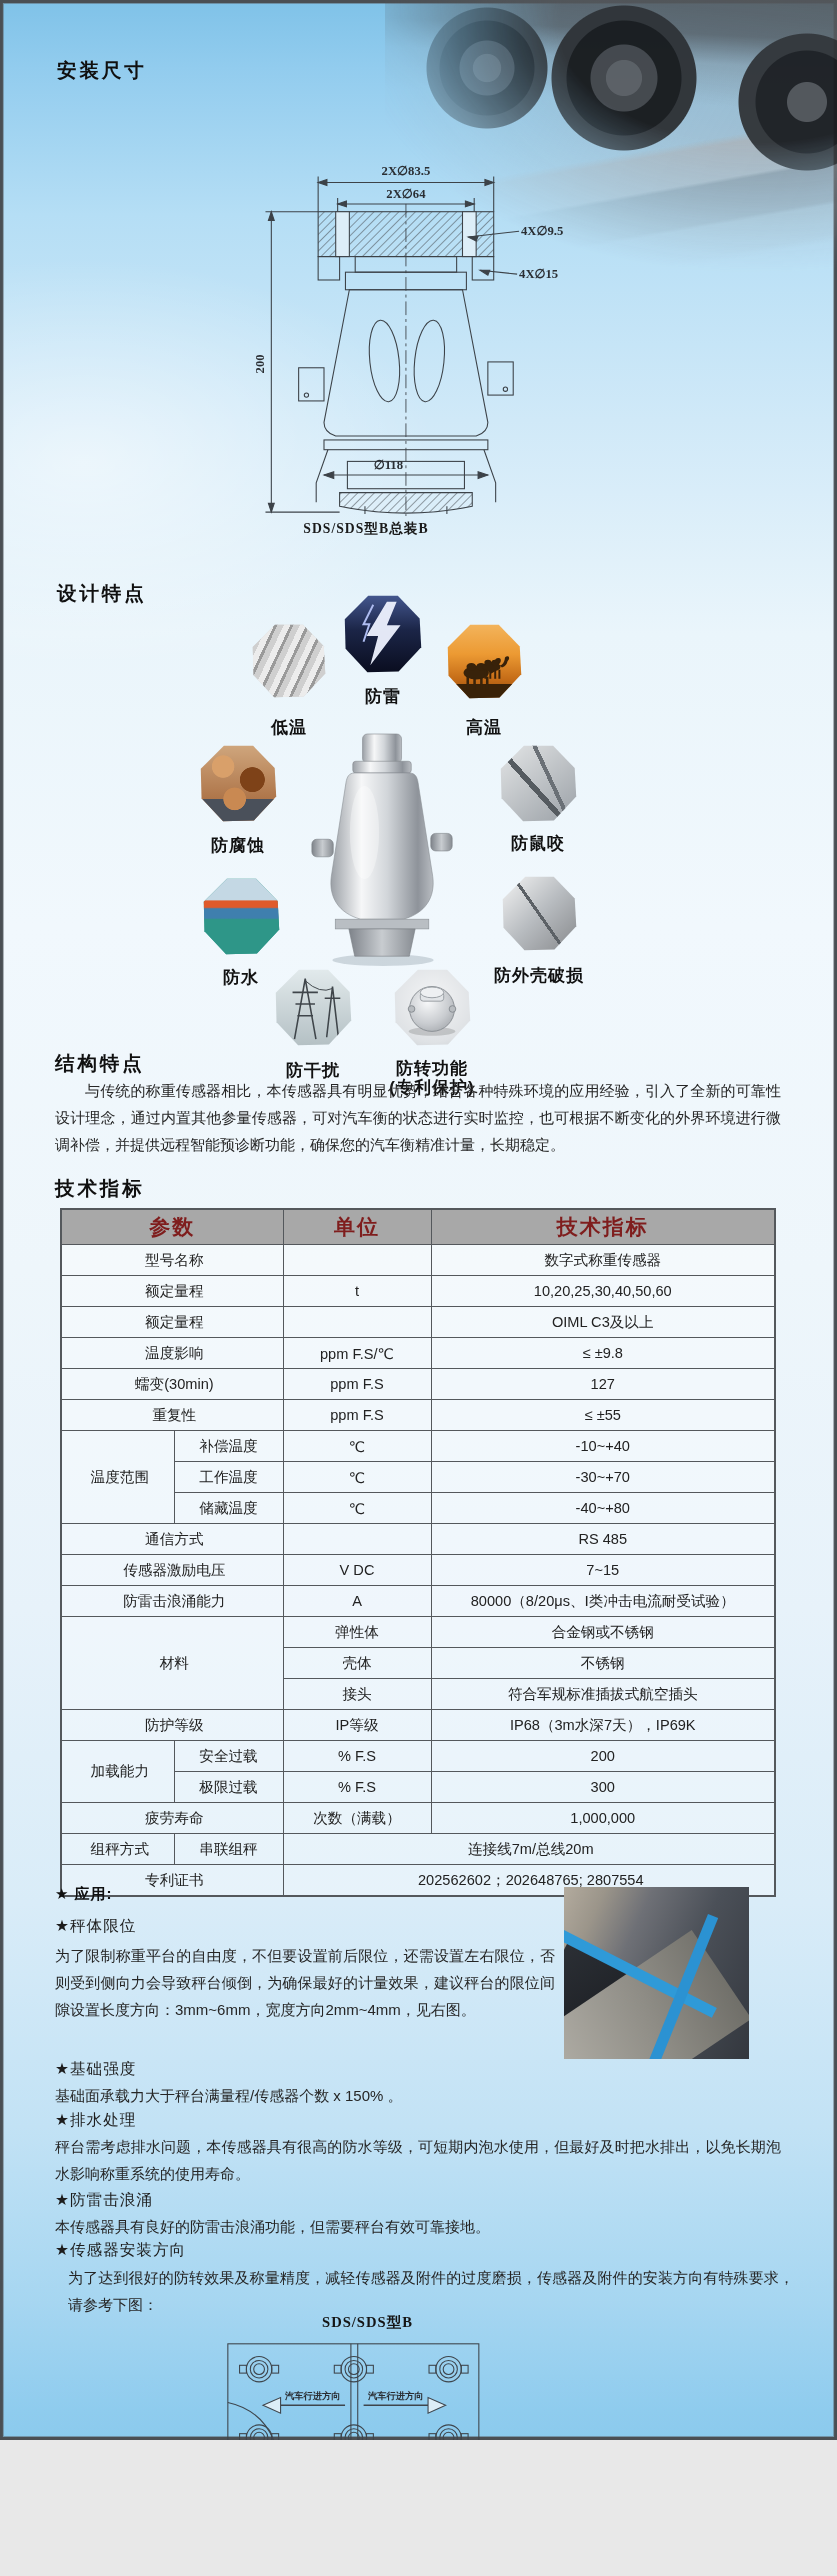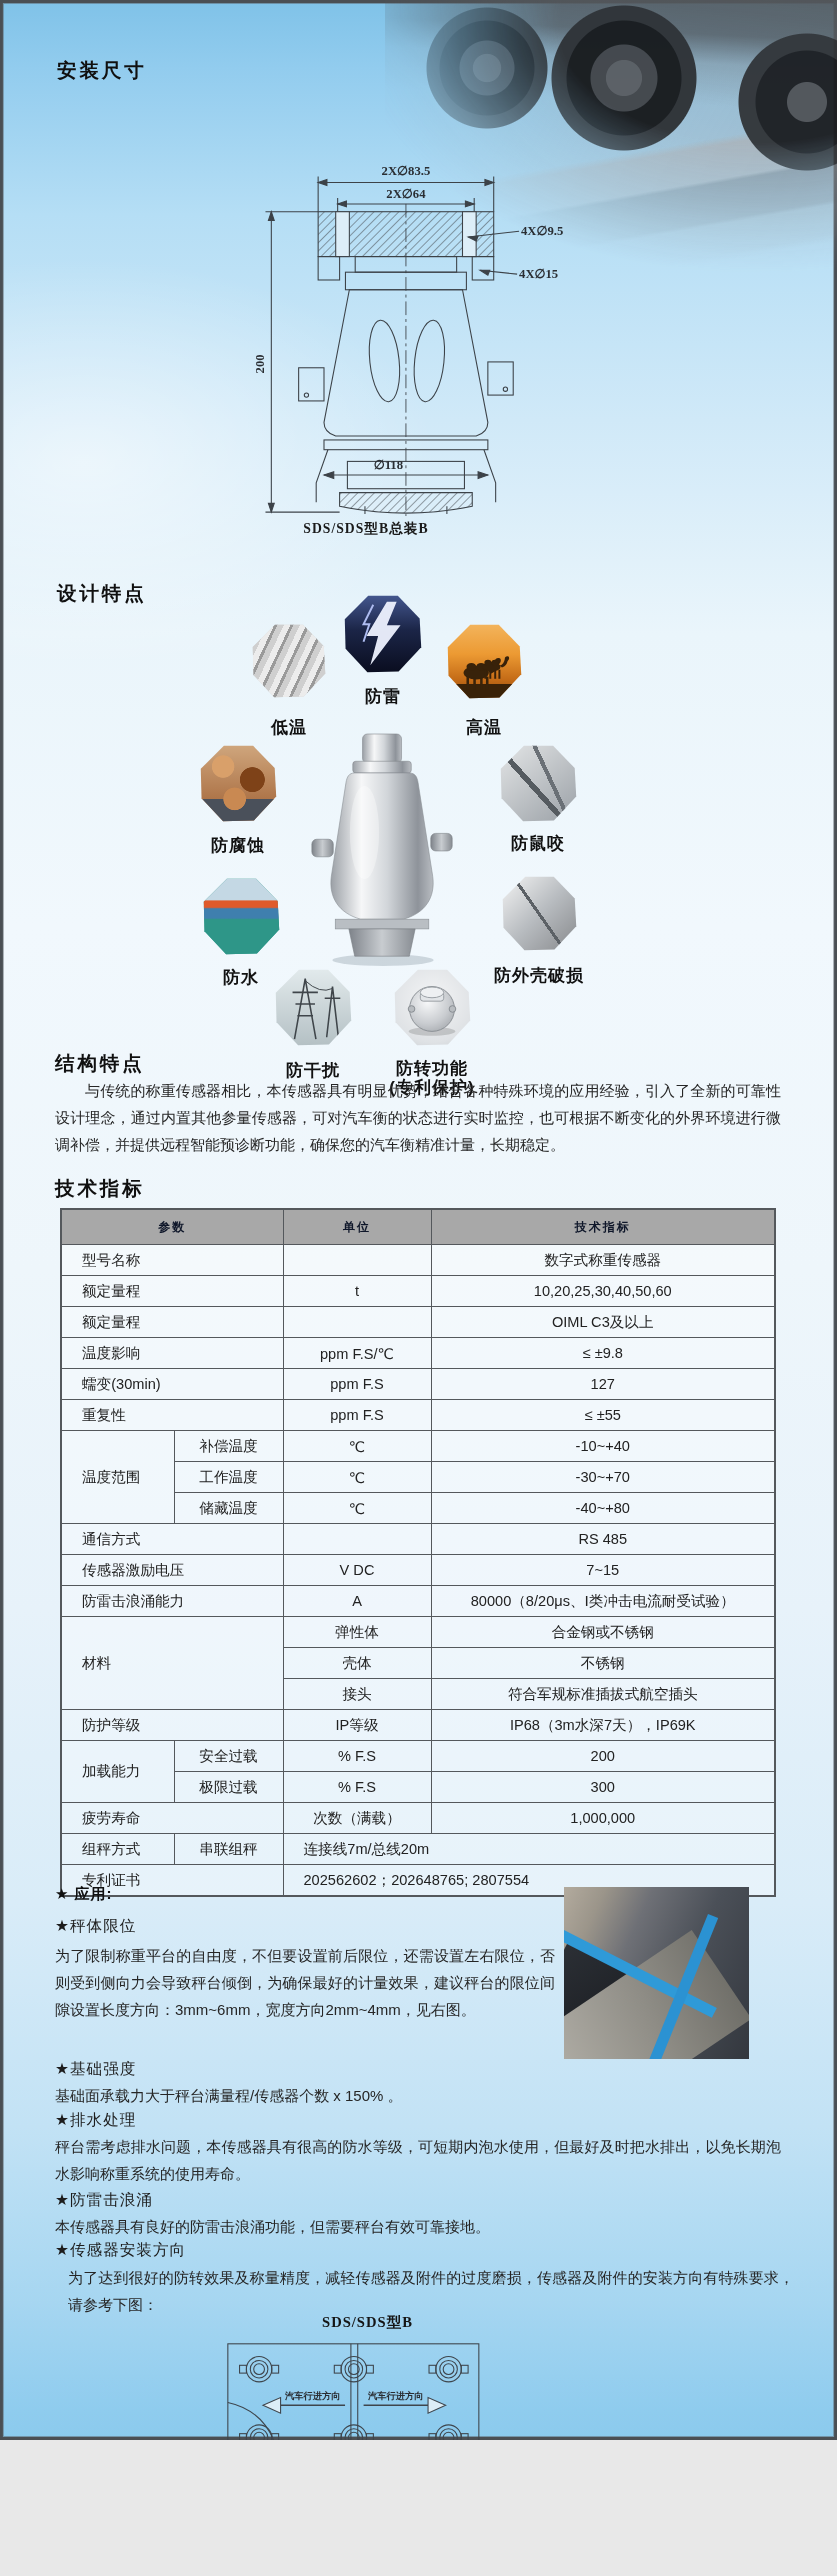--- a/index.html
+++ b/index.html
@@ -59,25 +59,25 @@
       #2e9688;}
   .i-shell{background:
       linear-gradient(55deg,rgba(0,0,0,0) 0 48%,#5c6166 48% 51%,rgba(0,0,0,0) 51%),
       linear-gradient(135deg,#f4f4f4,#b8bcc0 50%,#87898c);}
   .i-interfere{background:linear-gradient(180deg,#e2eaec,#b4c0c4);}
   .i-rotation{background:radial-gradient(circle at 50% 40%,#f4f5f6,#dfe2e5 70%,#c9ced2);}
   .feat-label{position:absolute;width:156px;text-align:center;font-size:17px;font-weight:bold;color:#111;letter-spacing:1px;}
   
   table.spec{position:absolute;left:60px;top:1208px;width:715px;border-collapse:collapse;
     border:2px solid #54585c;font-size:14.6px;color:#222;table-layout:fixed;}
-  table.spec th{background:#a8a8a8;color:#0f172a;font-size:12px;font-weight:bold;
+  table.spec th{background:#a8a8a8;color:#7f1d1d;font-size:21px;font-weight:bold;
     height:32px;border:1px solid #54585c;letter-spacing:2px;}
   table.spec td{border:1px solid #54585c;height:28px;text-align:center;padding:1px 5.9px;
     background:rgba(255,255,255,.35);overflow:hidden;white-space:nowrap;}
-  table.spec td.tl{text-align:left;padding-left:20px;}
+  table.spec td.tl{text-align:center;padding-left:10px;}
   
   .app-photo{position:absolute;left:564px;top:1887px;width:185px;height:172px;overflow:hidden;
     background:linear-gradient(115deg,#b3ab9e 0%,#9b958a 16%,#6e7076 34%,#4b5058 60%,#33373e 100%);}
   .app-photo .bar-h{position:absolute;left:-11.7px;top:37px;width:185px;height:10.7px;background:#2f9ad8;transform:rotate(27deg);transform-origin:left top;}
   .app-photo .bar-v{position:absolute;left:144px;top:27px;width:10.7px;height:166px;background:#2b92d2;transform:rotate(22deg);transform-origin:left top;}
   .app-photo .pit{position:absolute;left:5.9px;top:51px;width:156px;height:127px;background:linear-gradient(120deg,#2c3036,#16181c 70%);transform:rotate(27deg);transform-origin:left top;}
   .app-photo .plate{position:absolute;left:-39px;top:94px;width:215px;height:107px;background:linear-gradient(100deg,#b9b6ae,#8f8d86 60%,#6f6e68);transform:rotate(-34deg);}
   
   .bottom-title{position:absolute;left:270px;top:2313px;width:195px;text-align:center;
     font-size:14.6px;font-weight:bold;letter-spacing:1px;color:#151515;}

